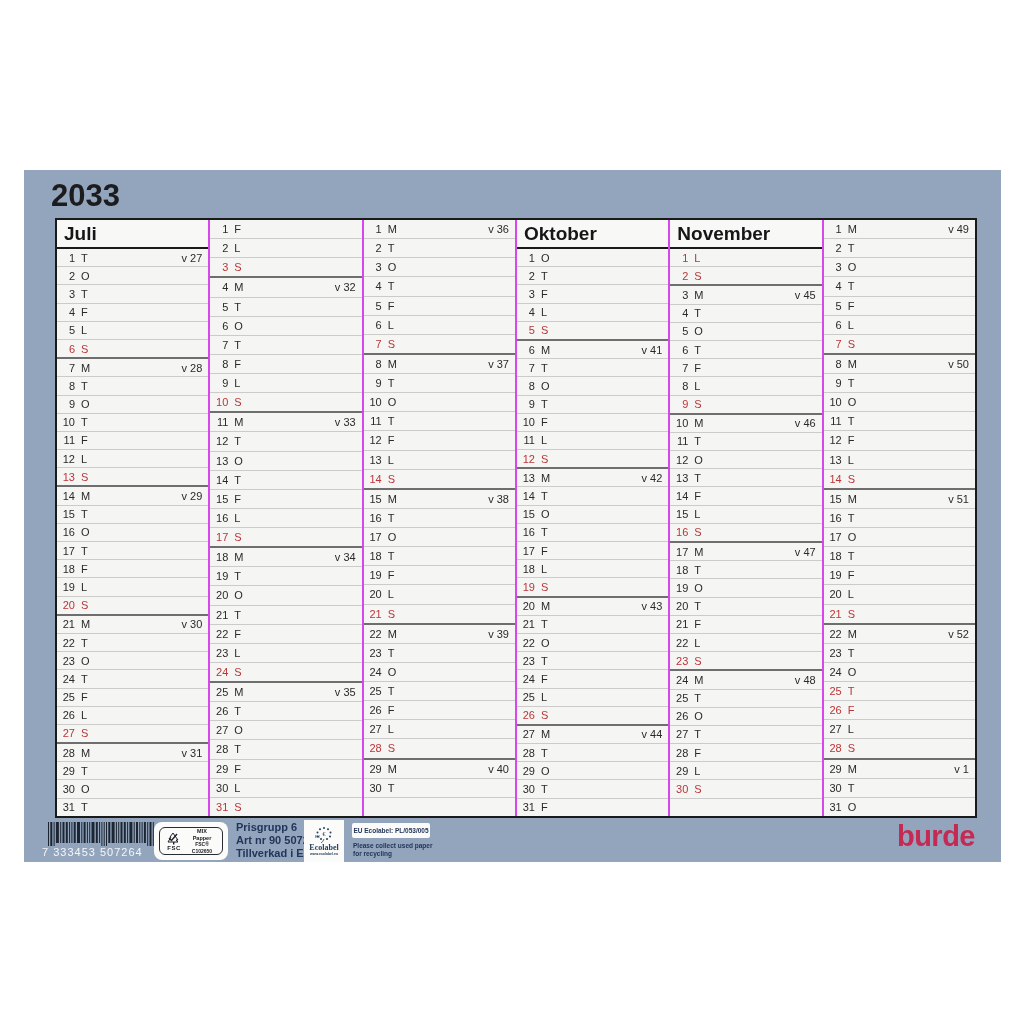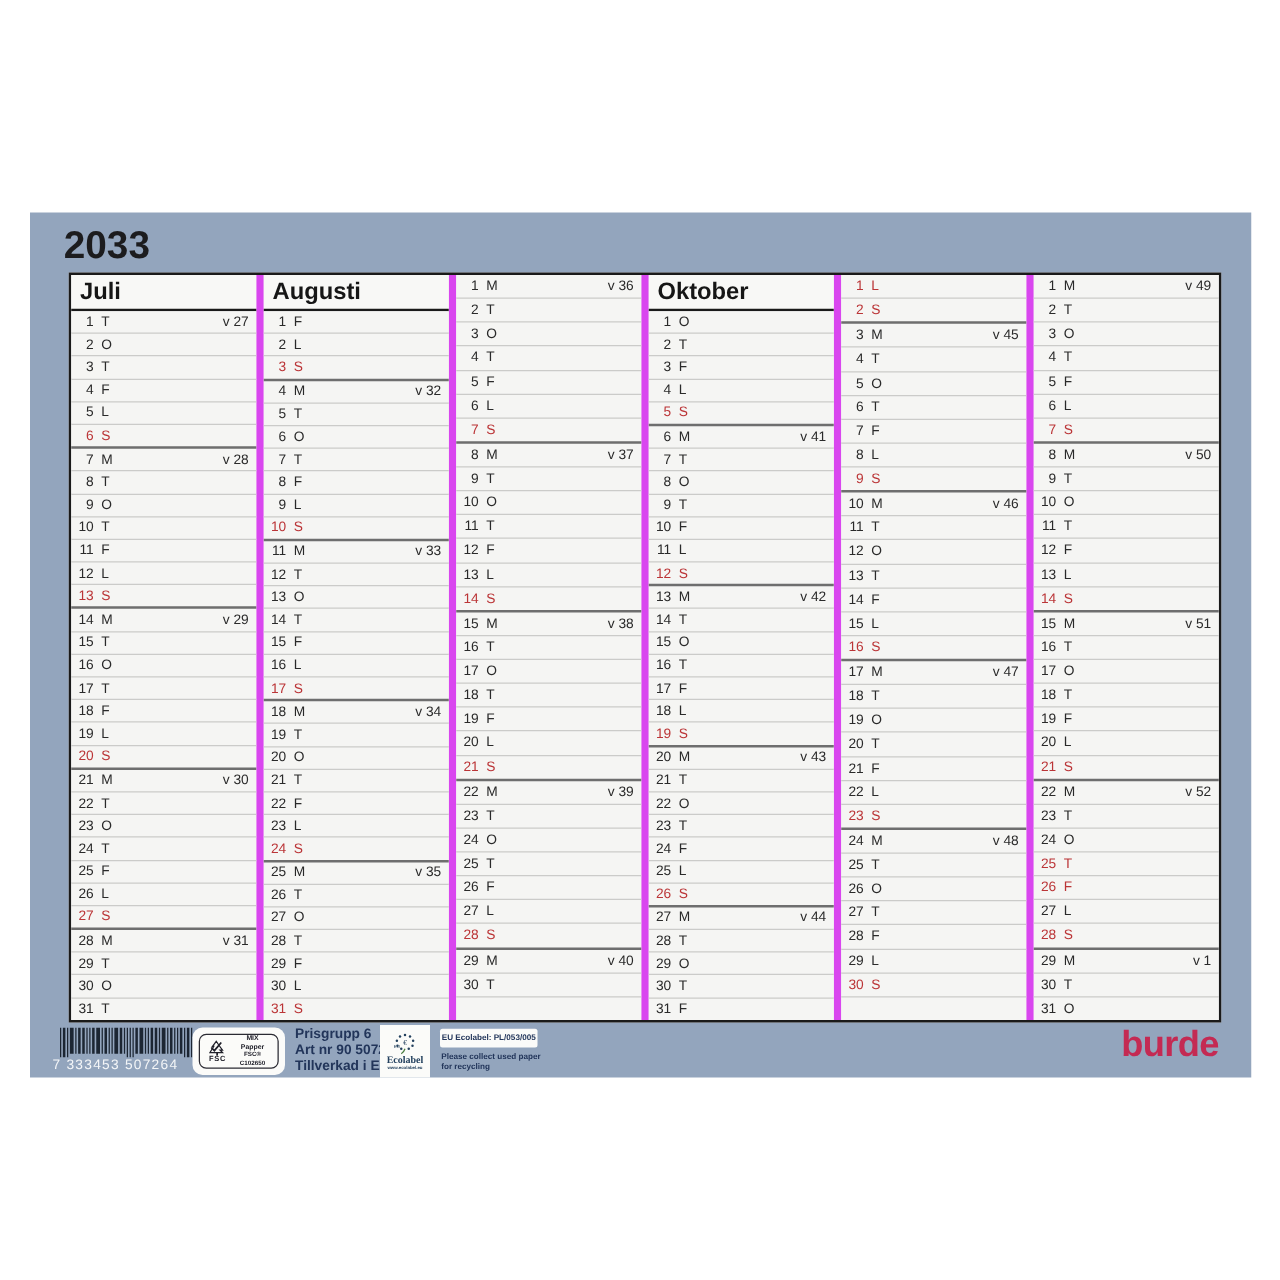--- a/index.html
+++ b/index.html
@@ -15,21 +15,21 @@
   .year-title{
     position:absolute;left:27px;top:8px;
     font-size:31px;font-weight:bold;color:#1c1c1e;letter-spacing:0px;
   }
   .cal-table{
     position:absolute;left:31px;top:48px;width:922px;height:600px;
     display:flex;border:2px solid #1a1a1a;background:#f5f5f3;box-sizing:border-box;
   }
   .month-col{
     flex:1 1 0;display:flex;flex-direction:column;min-width:0;
-    border-right:6px solid #d946ef;box-sizing:border-box;
+    border-right:2px solid #d946ef;box-sizing:border-box;
   }
   .month-col:last-child{border-right:none;}
   .month-header{
     height:29px;flex:0 0 29px;display:flex;align-items:center;
     padding-left:7px;font-size:19px;font-weight:bold;color:#161616;
     background:#f8f8f6;border-bottom:2px solid #1a1a1a;box-sizing:border-box;
   }
   .day-row{
     flex:1 1 0;display:flex;align-items:center;
     font-size:11px;color:#2a2a2a;background:#f5f5f3;
@@ -221,21 +221,20 @@
         <div class="day-row">
           <span class="dnum">30</span>
           <span class="dlet">O</span>
         </div>
         <div class="day-row">
           <span class="dnum">31</span>
           <span class="dlet">T</span>
         </div>
       </div>
       <div class="month-col">
-        <div class="month-header">Augusti</div>
         <div class="day-row first">
           <span class="dnum">1</span>
           <span class="dlet">F</span>
         </div>
         <div class="day-row">
           <span class="dnum">2</span>
           <span class="dlet">L</span>
         </div>
         <div class="day-row red">
           <span class="dnum">3</span>
@@ -611,20 +610,21 @@
         <div class="day-row">
           <span class="dnum">30</span>
           <span class="dlet">T</span>
         </div>
         <div class="day-row">
           <span class="dnum">31</span>
           <span class="dlet">F</span>
         </div>
       </div>
       <div class="month-col">
+        <div class="month-header">November</div>
         <div class="day-row first red">
           <span class="dnum">1</span>
           <span class="dlet">L</span>
         </div>
         <div class="day-row red">
           <span class="dnum">2</span>
           <span class="dlet">S</span>
         </div>
         <div class="day-row wk">
           <span class="dnum">3</span>

